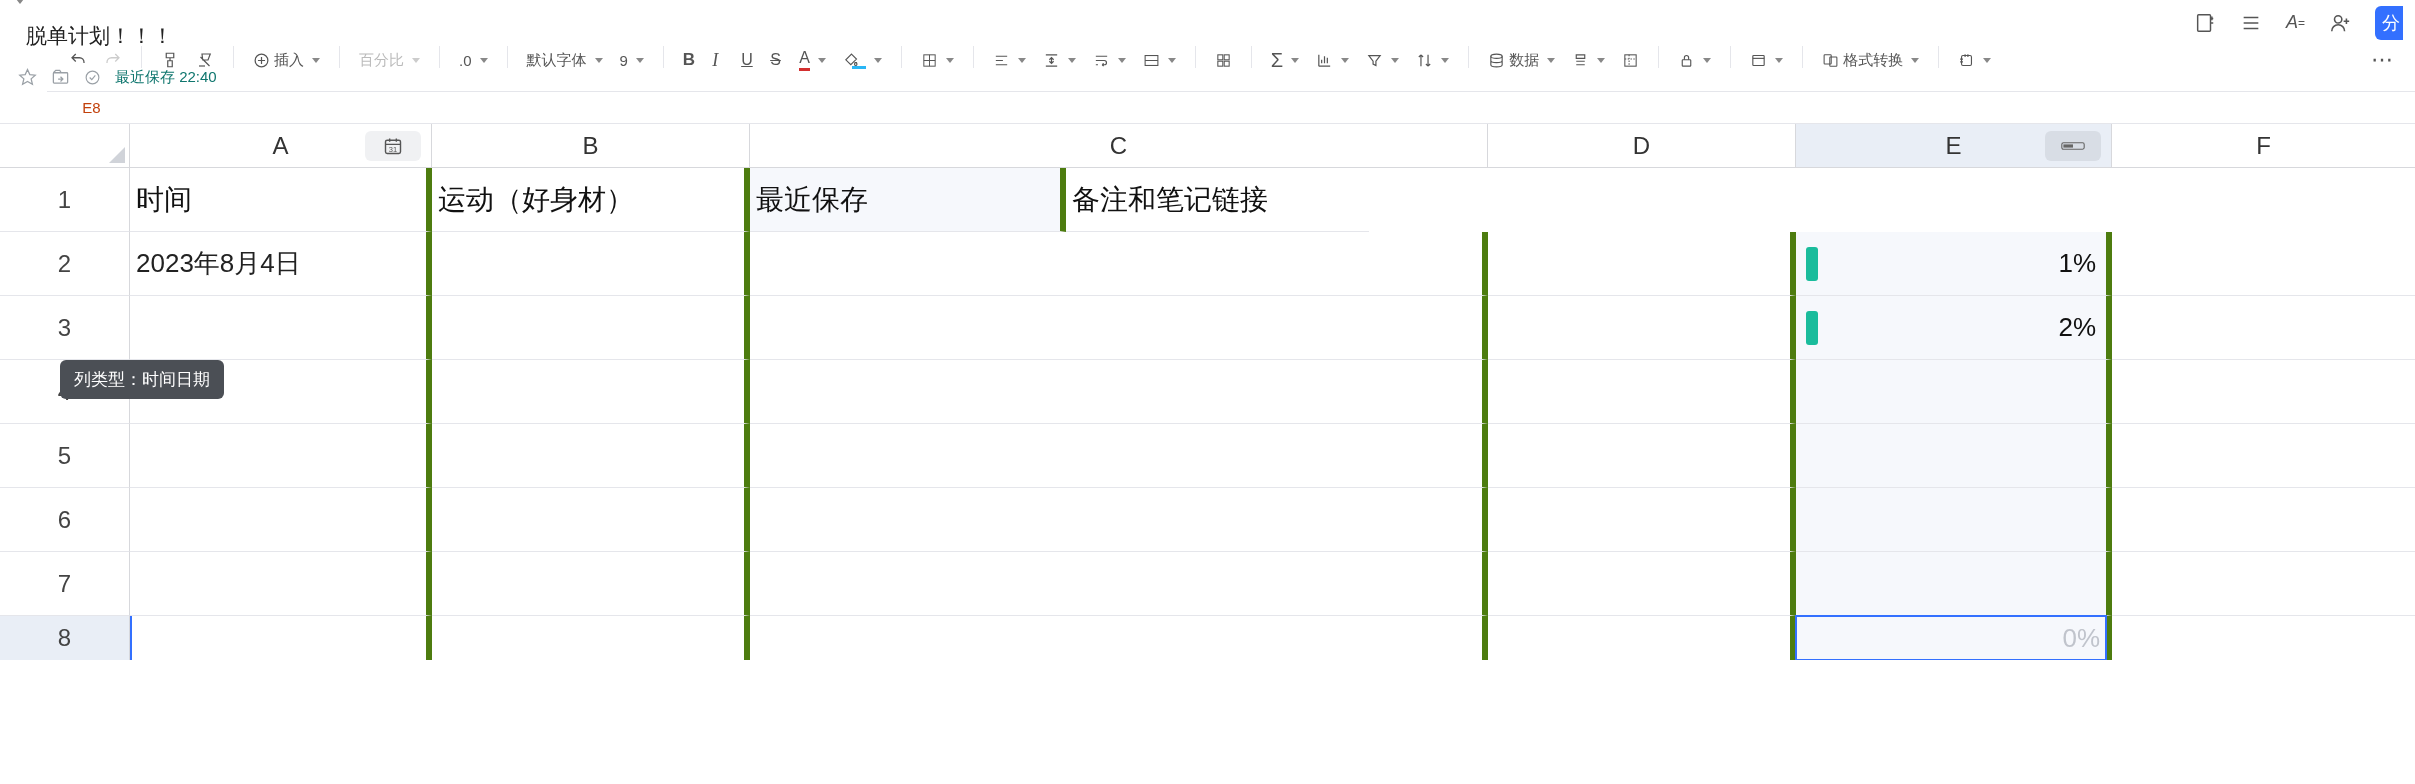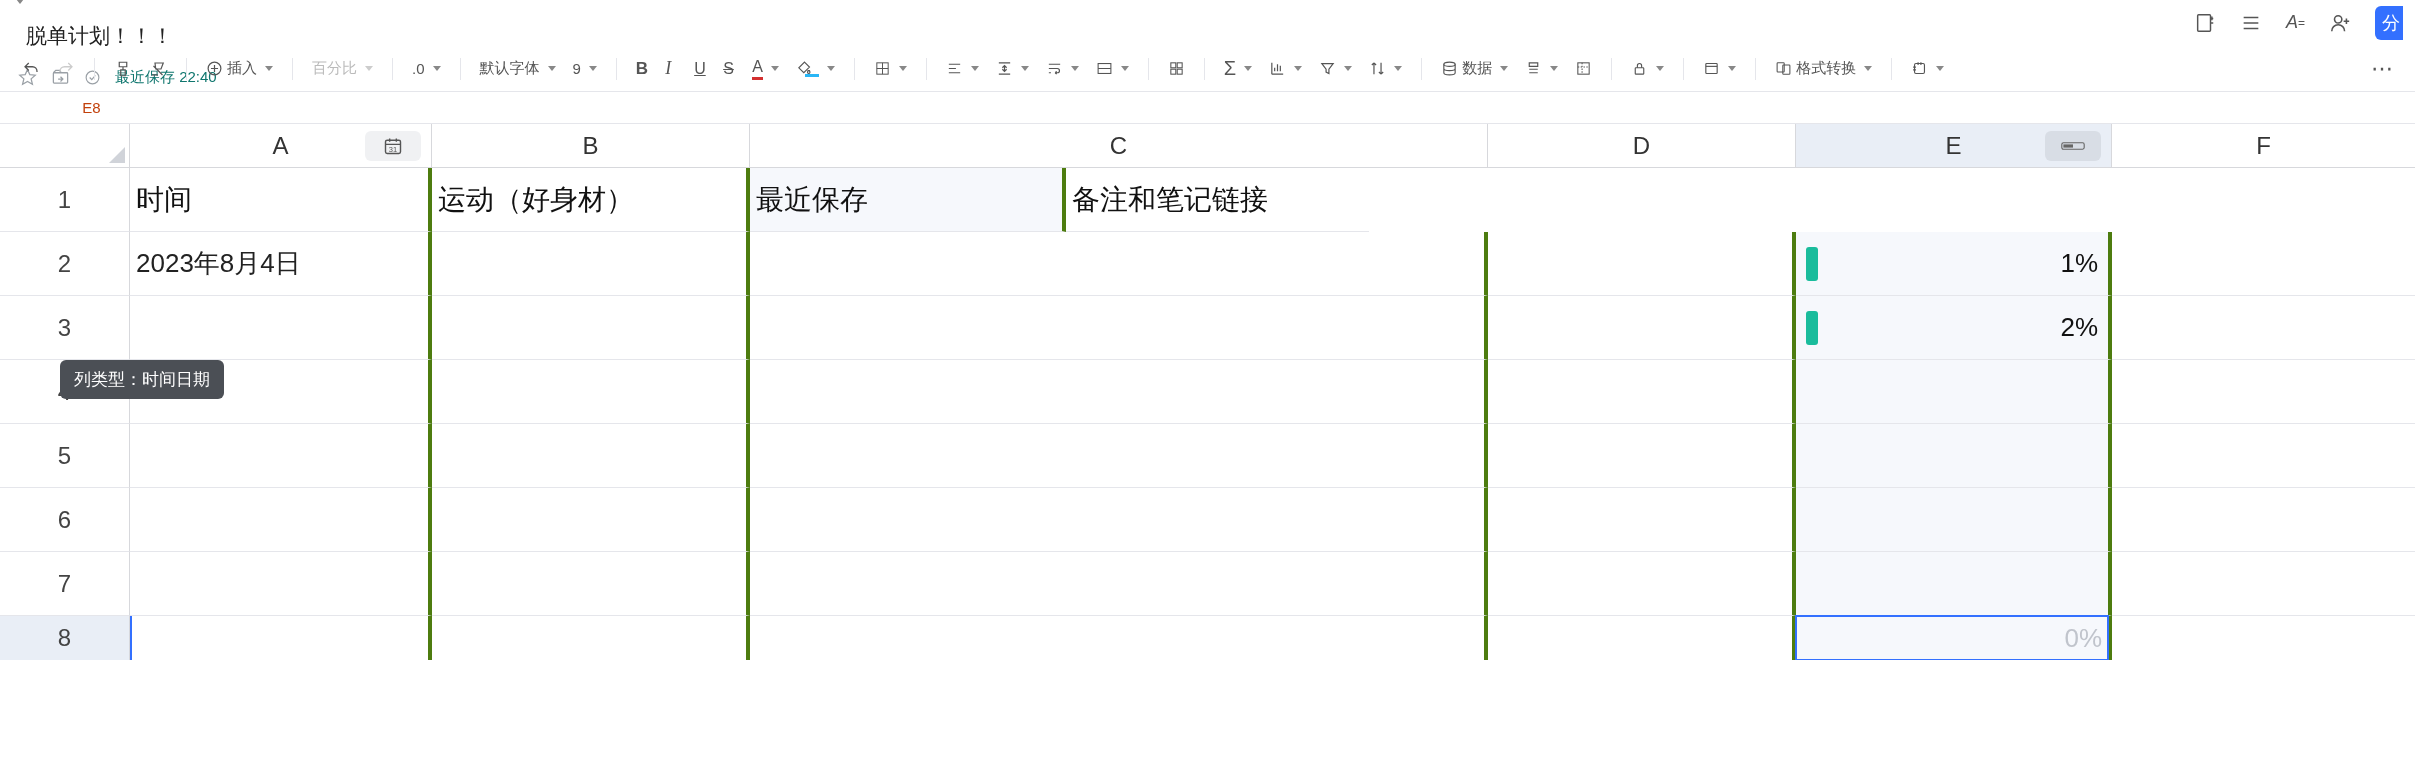--- a/index.html
+++ b/index.html
@@ -44,27 +44,28 @@
     display:inline-block; margin-left:4px;
     width:0; height:0;
     border-left:4px solid transparent;
     border-right:4px solid transparent;
     border-top:5px solid #888;
     vertical-align:middle;
   }
 
   
   .toolbar {
-    display:flex; align-items:center;
+    display:flex; 
     height: 46px;
     padding: 0 18px;
     gap: 9px;
     border-bottom: 1px solid #e5e6eb;
     color:#555;
     font-size: 15px;
+    margin-left: 47px;
   }
   .toolbar .sep {
     width:1px; height:22px; background:#e5e6eb; margin:0 6px;
   }
   .toolbar .tb {
     display:inline-flex; align-items:center; gap:4px;
     min-width:20px; height:28px;
     padding:0 4px;
     color:#555;
   }
@@ -127,21 +128,21 @@
   .row-h {
     width:130px;
     border-right:1px solid #d7d8dc;
     border-bottom:1px solid #e5e6eb;
     display:flex; align-items:center; justify-content:center;
     font-size:24px; color:#444;
     background:#fff;
   }
   .row-h.sel { background:#e9eef6; }
   .cell {
-    border-right:4px solid #4d7c0f;
+    border-right:6px solid #4d7c0f;
     border-bottom:1px solid #e5e6eb;
     display:flex; align-items:center;
     font-size:26px; color:#222;
     padding:0 6px;
     background:#fff;
     position:relative;
   }
   .cell.col-sel { background:#f6f8fc; }
   .cell.header-text { font-size:28px; color:#111; }
 

